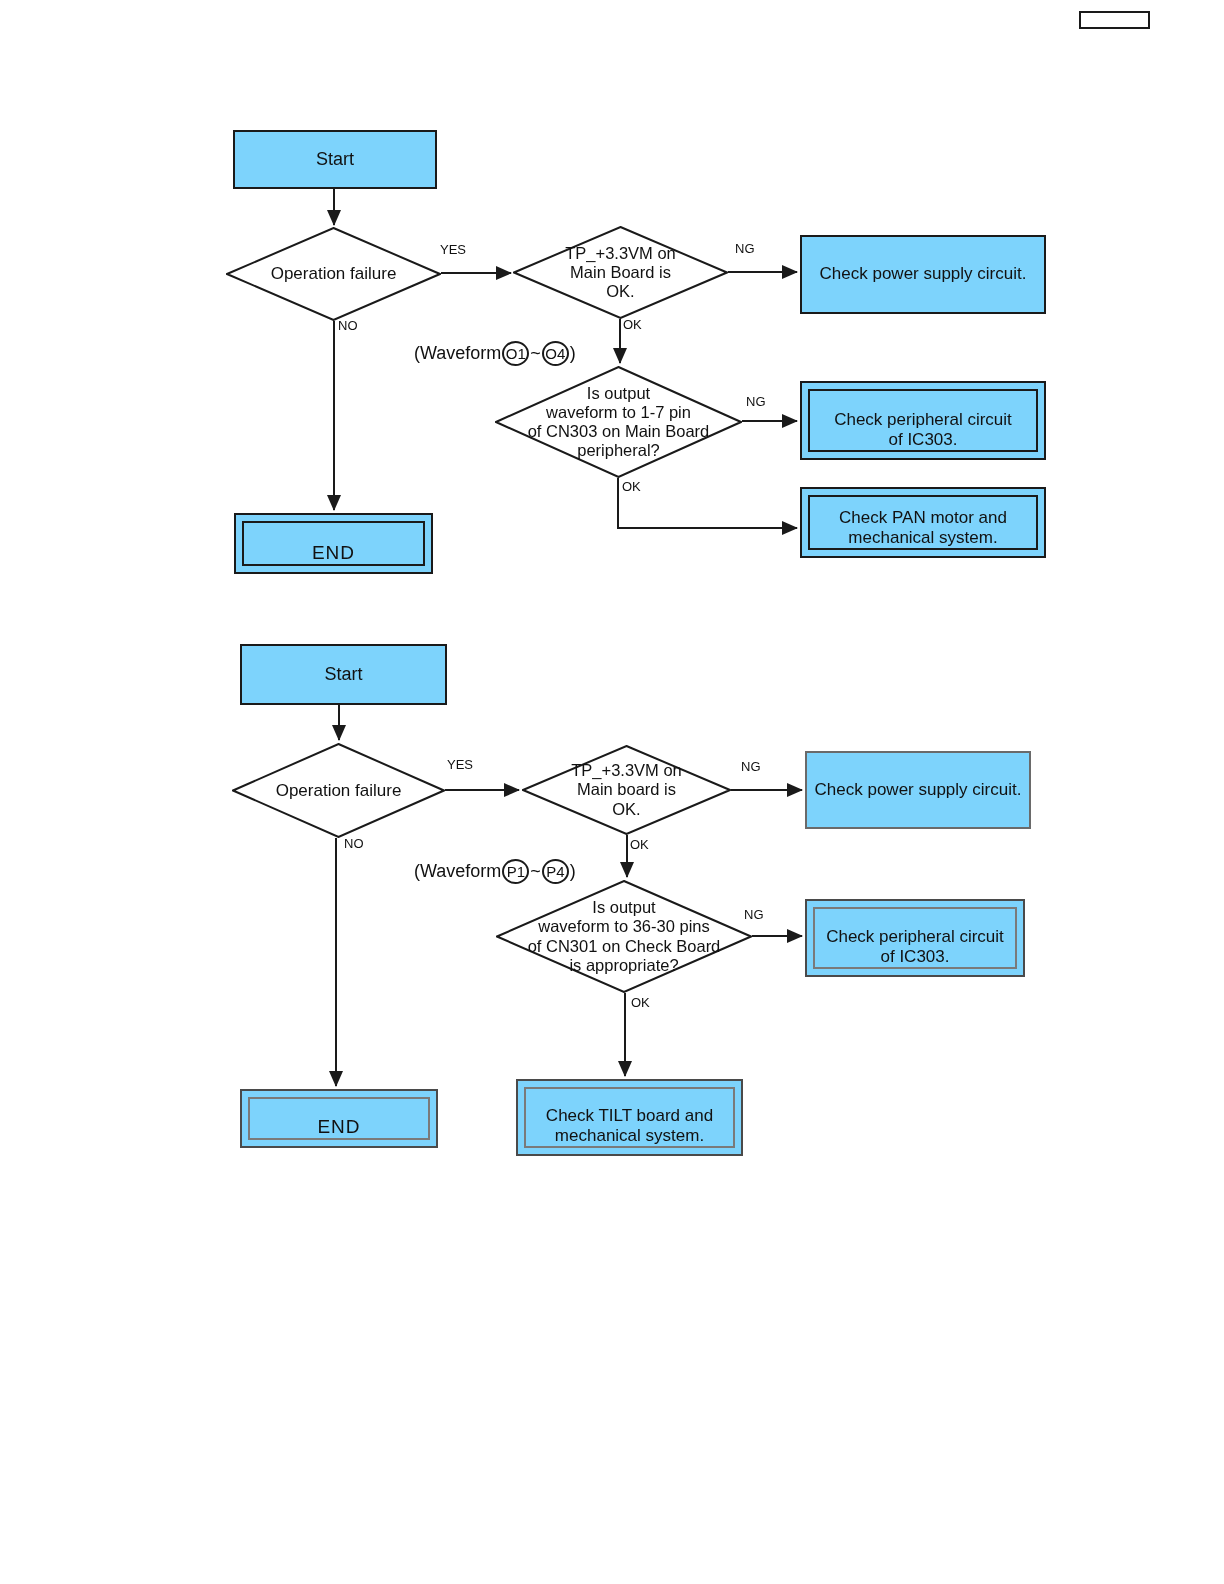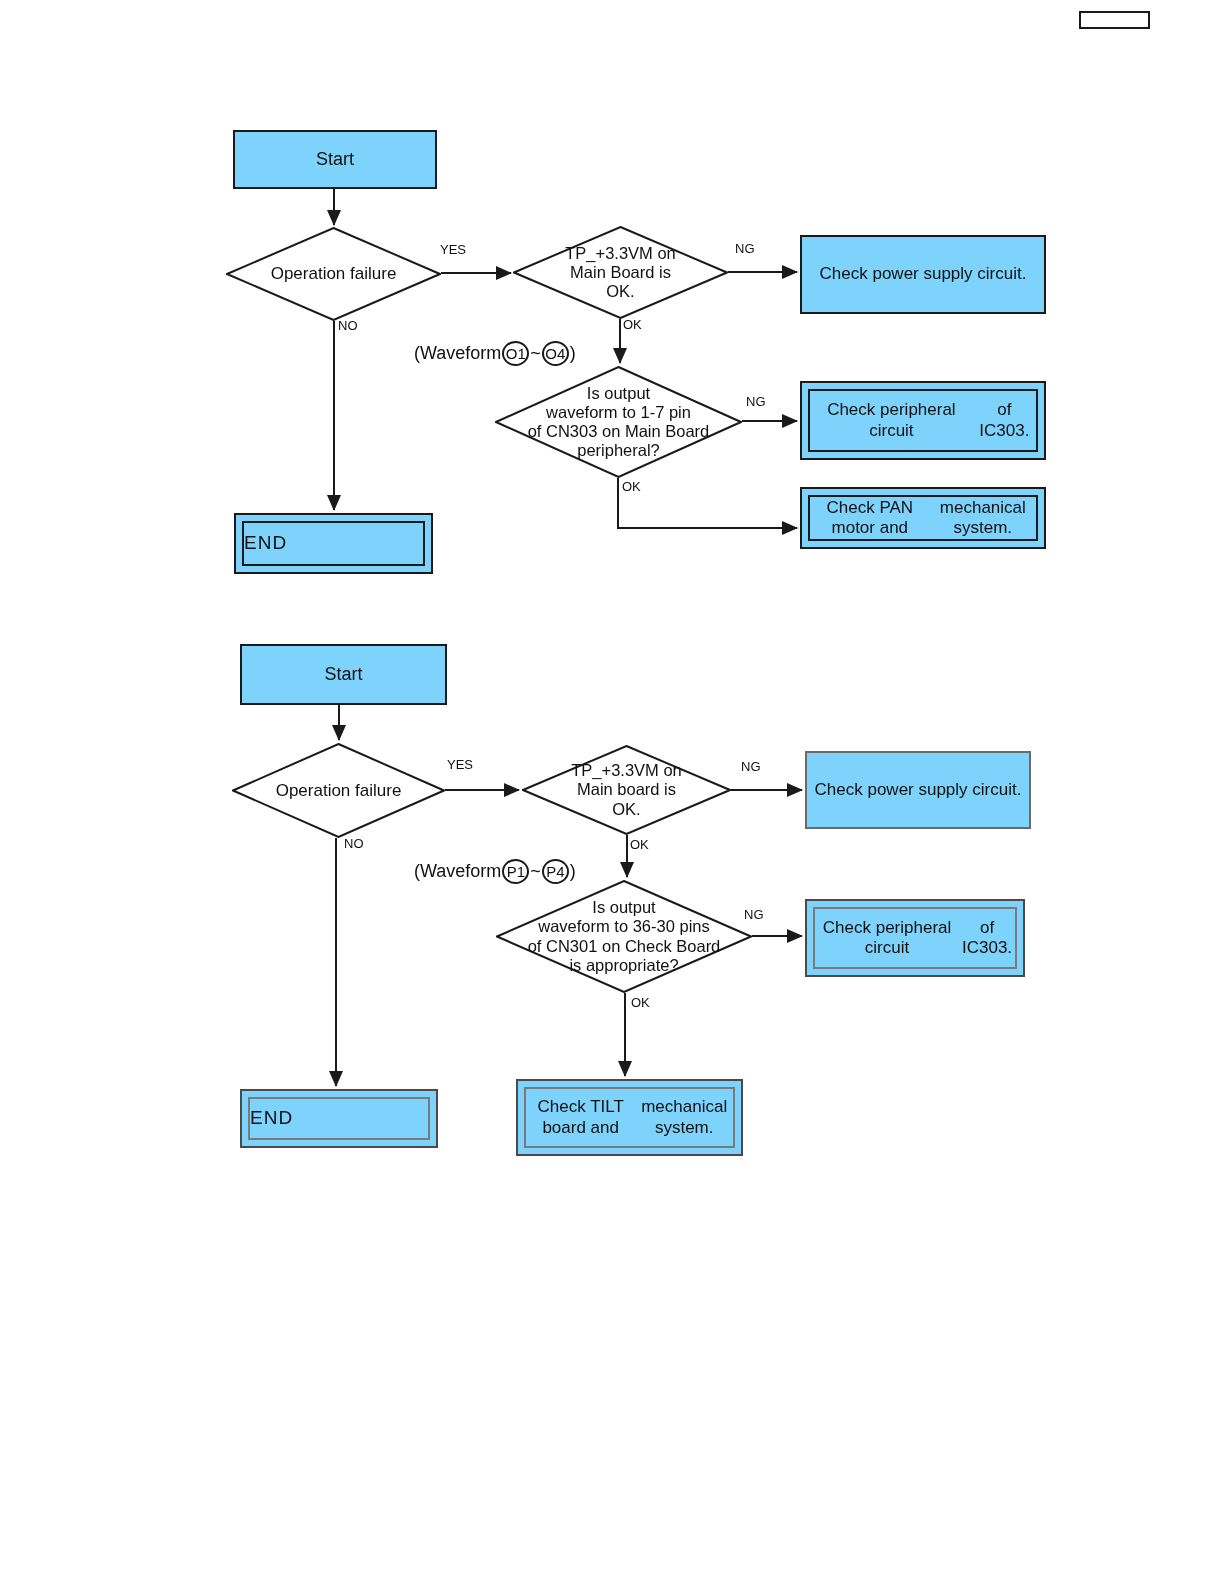--- a/index.html
+++ b/index.html
@@ -9,21 +9,21 @@
     font-family:"Liberation Sans", sans-serif; color:#111;
   }
   .stage { position:absolute; inset:0; }
   svg.wires { position:absolute; left:0; top:0; z-index:1; }
   .node { position:absolute; background:#7dd3fc; z-index:2;
           display:flex; align-items:center; justify-content:center;
           text-align:center; font-size:17px; line-height:1.18; }
   .rect  { border:2px solid #1a1a1a; }
   .dbl   { border:2px solid #1a1a1a; padding:6px; }
   .dbl .inner { border:2px solid #1a1a1a; width:100%; height:100%;
-                display:flex; flex-direction:row; align-items:center; justify-content:space-between; }
+                display:flex; flex-direction:column; align-items:center; justify-content:flex-end; }
   .g1 { border-color:#4a4a4a; }
   .g1 .inner { border-color:#7a7a7a; }
   .gsingle { border-color:#6a6a6a; }
   .diamond { position:absolute; z-index:2; }
   .diamond svg { position:absolute; left:0; top:0; }
   .dtext { position:absolute; inset:0; z-index:3;
            display:flex; flex-direction:column; align-items:center; justify-content:center;
            text-align:center; font-size:16.5px; line-height:1.16; }
   .lbl { position:absolute; z-index:4; font-size:13px; background:transparent; white-space:nowrap; }
   .wave { position:absolute; z-index:4; font-size:18px; display:flex; align-items:center; white-space:nowrap; }
@@ -128,21 +128,21 @@
 
     <div class="node dbl" style="left:800px; top:381px; width:246px; height:79px;">
       <div class="inner">
         <span>Check peripheral circuit</span>
         <span>of IC303.</span>
       </div>
     </div>
 
     <div class="lbl" style="left:622px; top:479px;">OK</div>
 
-    <div class="node dbl" style="left:800px; top:487px; width:246px; height:62px;">
+    <div class="node dbl" style="left:800px; top:487px; width:246px; height:71px;">
       <div class="inner">
         <span>Check PAN motor and</span>
         <span>mechanical system.</span>
       </div>
     </div>
 
     <div class="node dbl" style="left:234px; top:513px; width:199px; height:61px;">
       <div class="inner endtext">
         <span>END</span>
       </div>

